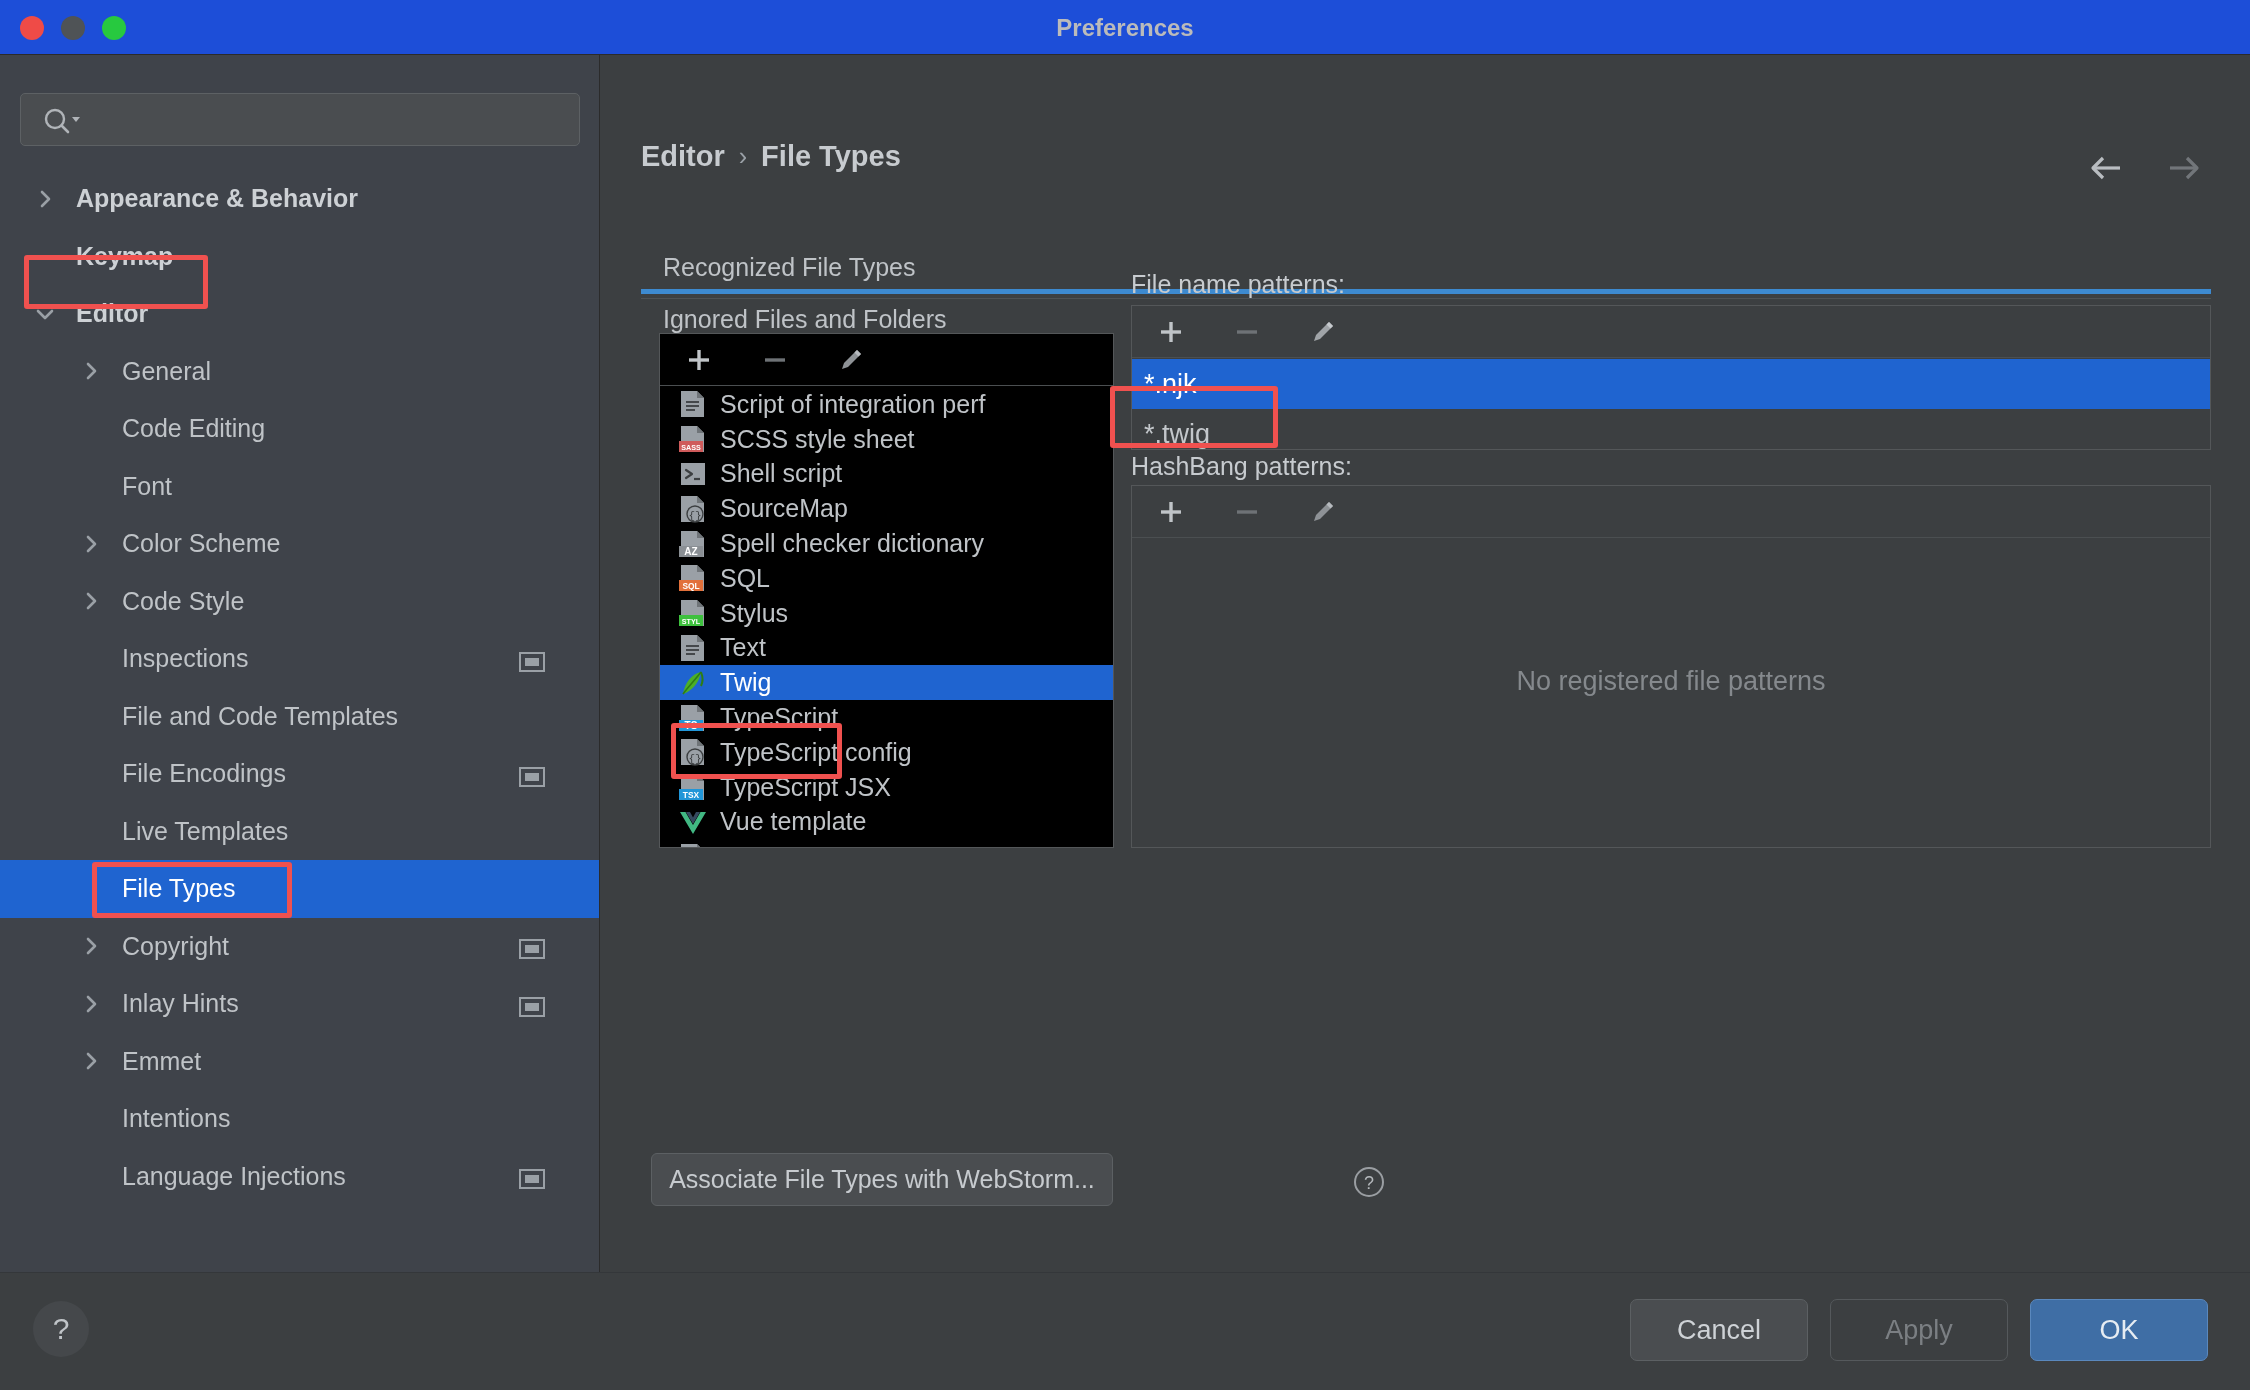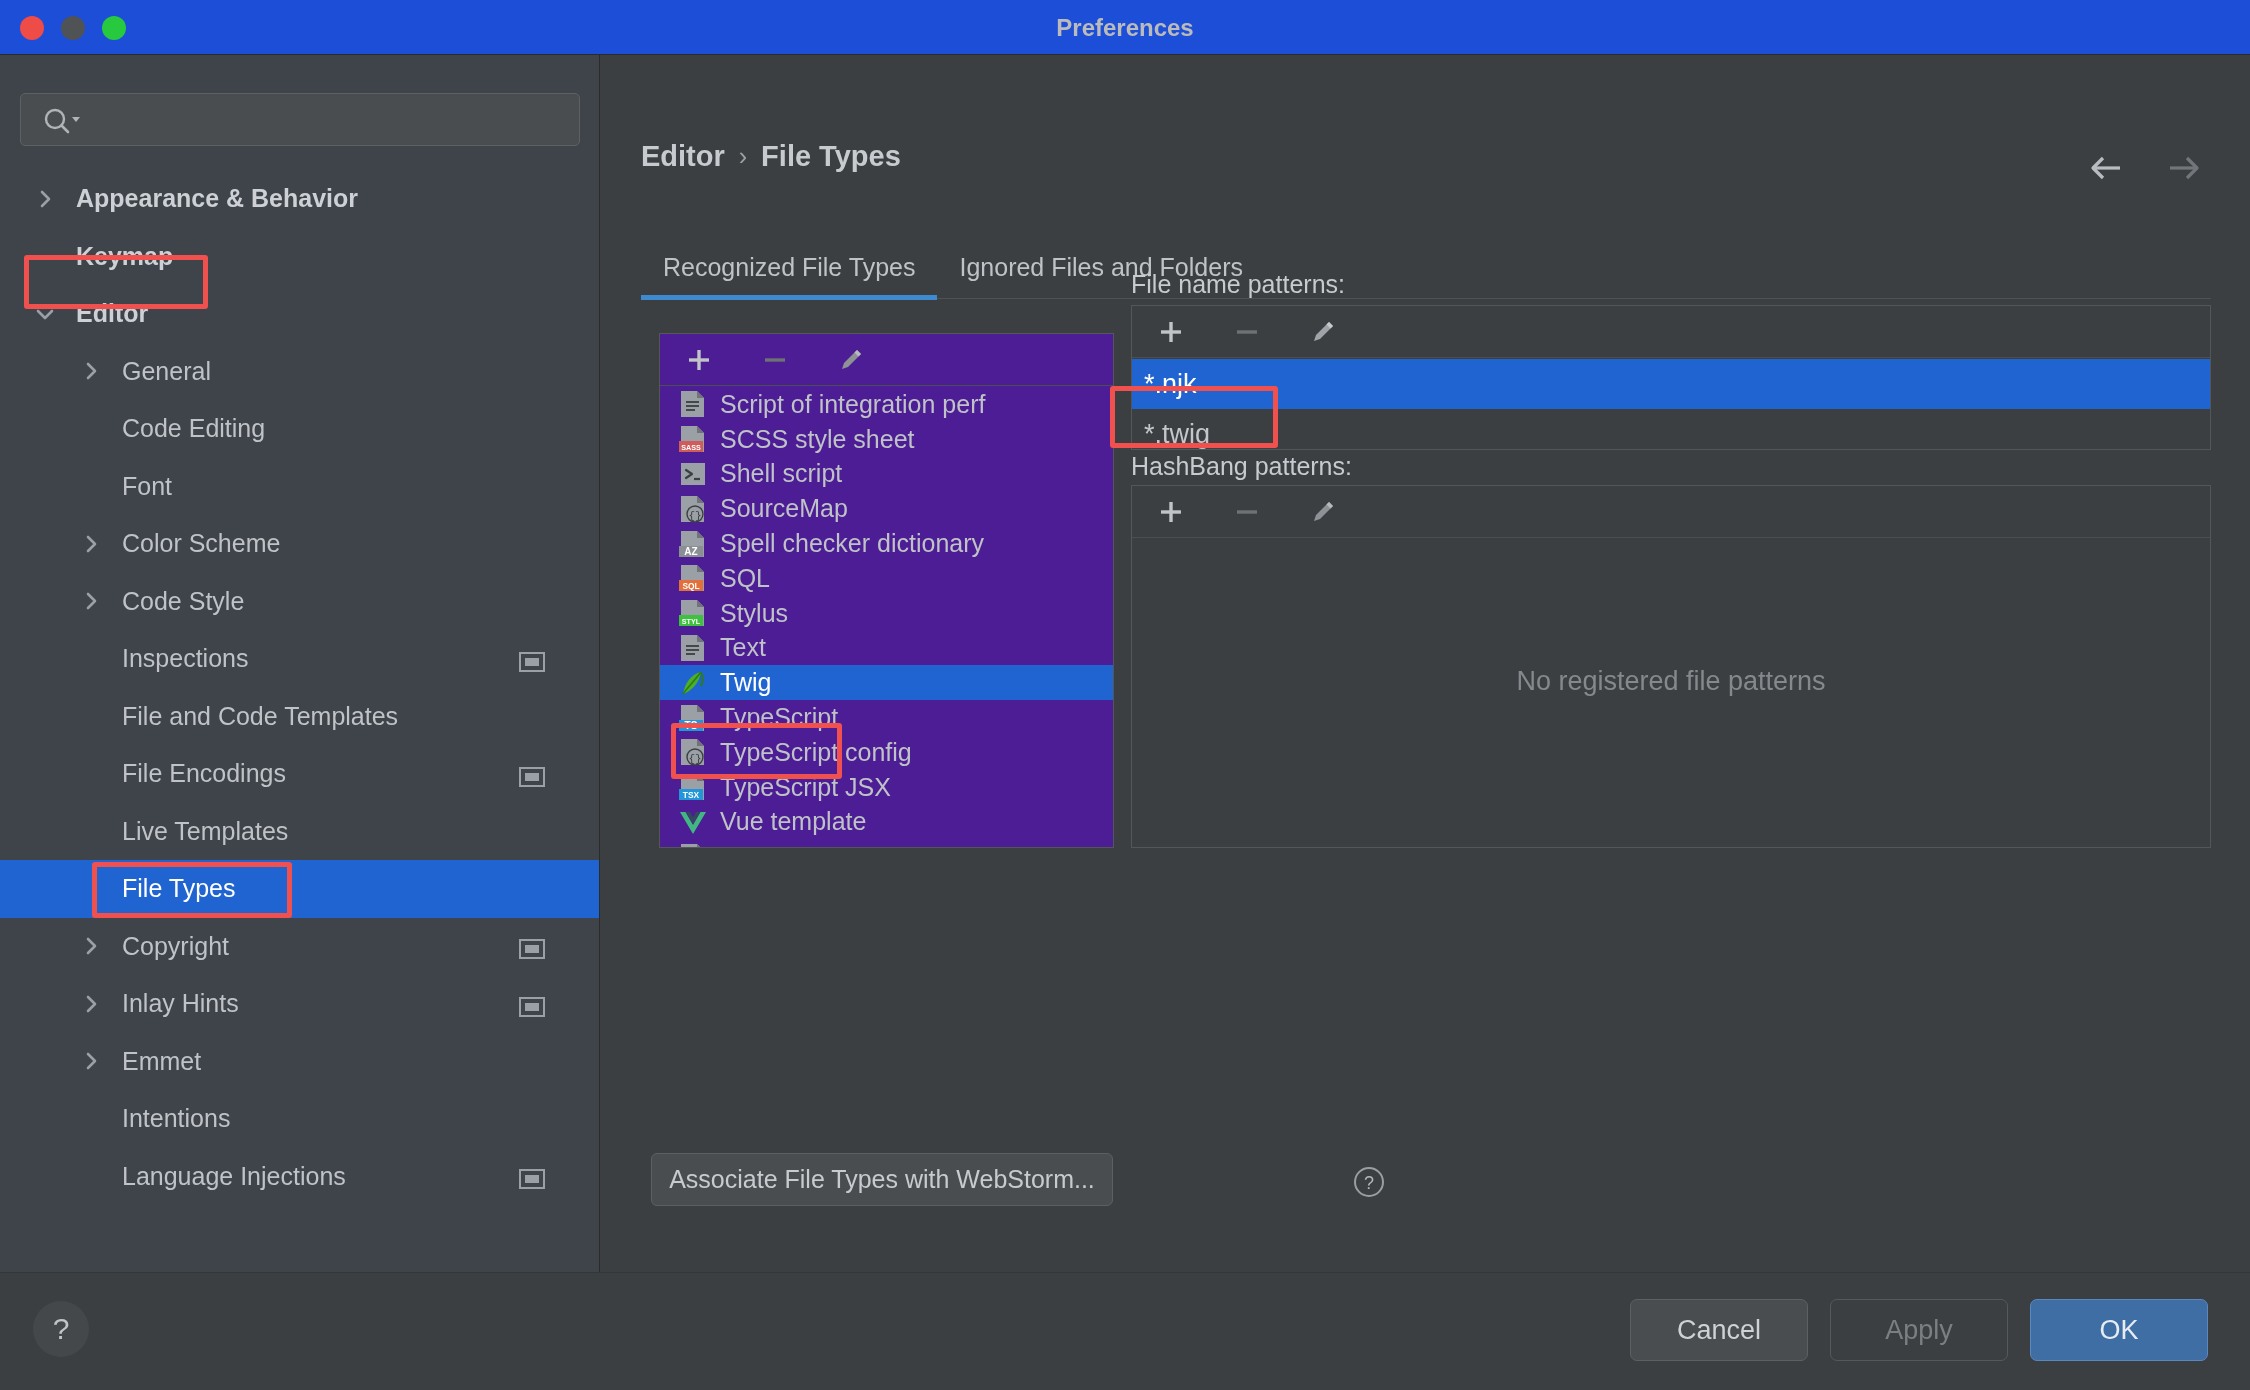--- a/index.html
+++ b/index.html
@@ -127,20 +127,21 @@
     display: flex; gap: 42px; align-items: center;
   }
   .navbtn { width: 36px; height: 30px; }
 
   .tabs {
     position: absolute; top: 186px; left: 40px;
     width: 1570px; height: 58px;
     border-bottom: 1px solid #4e5254;
     box-sizing: border-box;
     display: flex;
+    flex-direction: column;
   }
   .tab {
     position: relative;
     font-size: 25px;
     color: #bfc3c7;
     padding: 0 22px;
     height: 58px;
     line-height: 52px;
     white-space: nowrap;
   }
@@ -148,21 +149,21 @@
     content: "";
     position: absolute; left: 0; bottom: -1px;
     width: 100%; height: 5px;
     background: #3d8ad0;
   }
 
   
   .ftpanel {
     position: absolute; top: 278px; left: 58px;
     width: 455px; height: 515px;
-    background: #4c1d95;
+    background: #000000;
     border: 1px solid #545759;
     box-sizing: border-box;
   }
   .ft-toolbar {
     position: absolute; top: 0; left: 0;
     width: 453px; height: 52px;
     border-bottom: 1px solid #4b4f51;
     box-sizing: border-box;
     display: flex; align-items: center;
     padding-left: 22px; gap: 42px;

